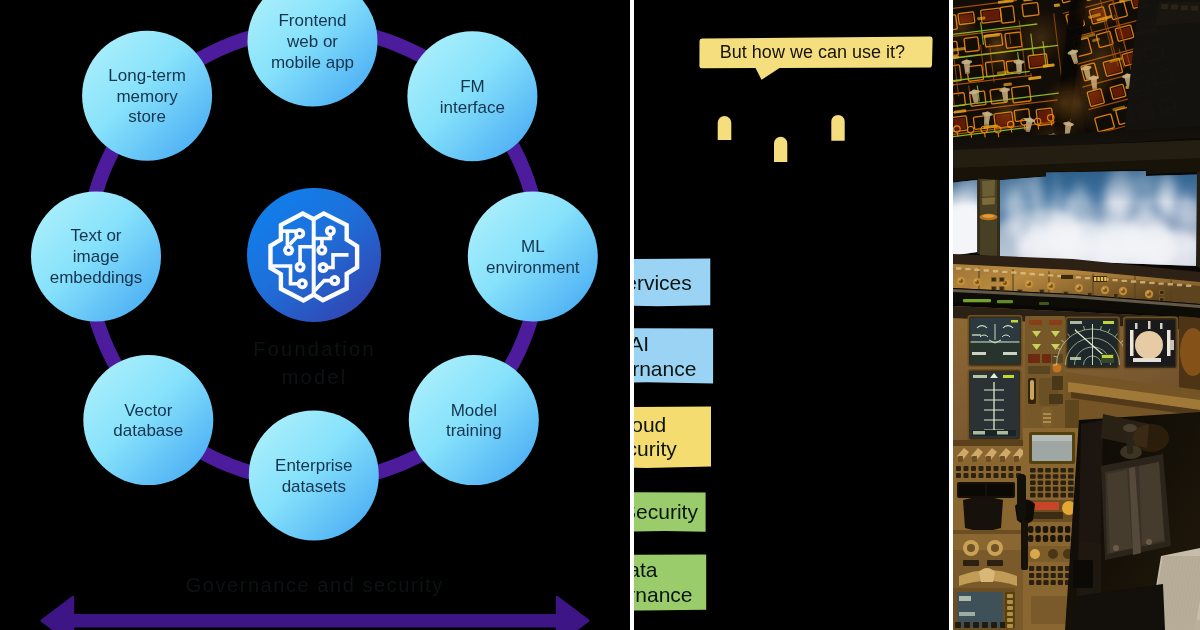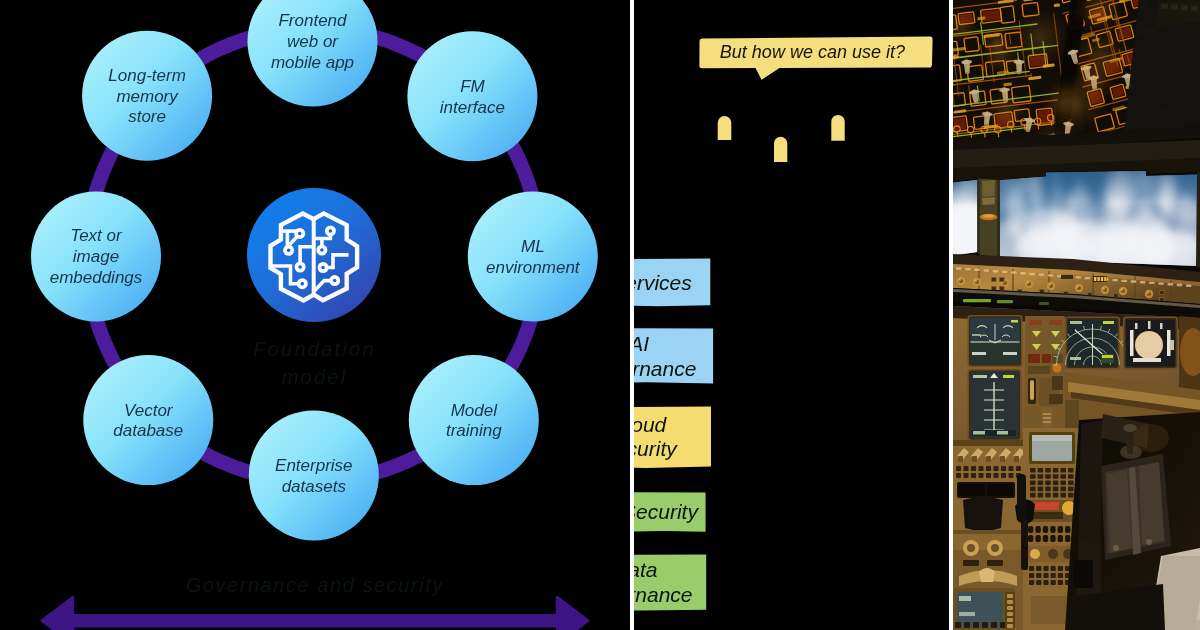--- a/index.html
+++ b/index.html
@@ -1,17 +1,17 @@
 <!DOCTYPE html>
 <html><head>
 <meta charset="utf-8">
 <style>
   html,body{margin:0;padding:0;background:#ffffff;}
   body{width:1200px;height:630px;overflow:hidden;font-family:"Liberation Sans",sans-serif;}
-  #page{position:relative;width:1200px;height:630px;background:#ffffff;font-style:italic;}
+  #page{position:relative;width:1200px;height:630px;background:#ffffff;}
   .panel{position:absolute;top:0;height:630px;overflow:hidden;background:#000;}
   #panel-left{left:0;width:630px;}
   #panel-mid{left:634px;width:315px;}
   #panel-right{left:953px;width:247px;}
   .nodetext{font-family:"Liberation Sans",sans-serif;font-size:17px;fill:#16344D;}
   .fmtext{font-family:"Liberation Sans",sans-serif;font-size:20px;letter-spacing:2.25px;fill:#0C1214;}
   .gslabel{font-family:"Liberation Sans",sans-serif;font-size:20px;letter-spacing:1.56px;fill:#0C1214;}
   .bubbletext{font-family:"Liberation Sans",sans-serif;font-size:18px;fill:#171309;}
   .stickytext{font-family:"Liberation Sans",sans-serif;font-size:21px;fill:#0B1410;}
 </style>

